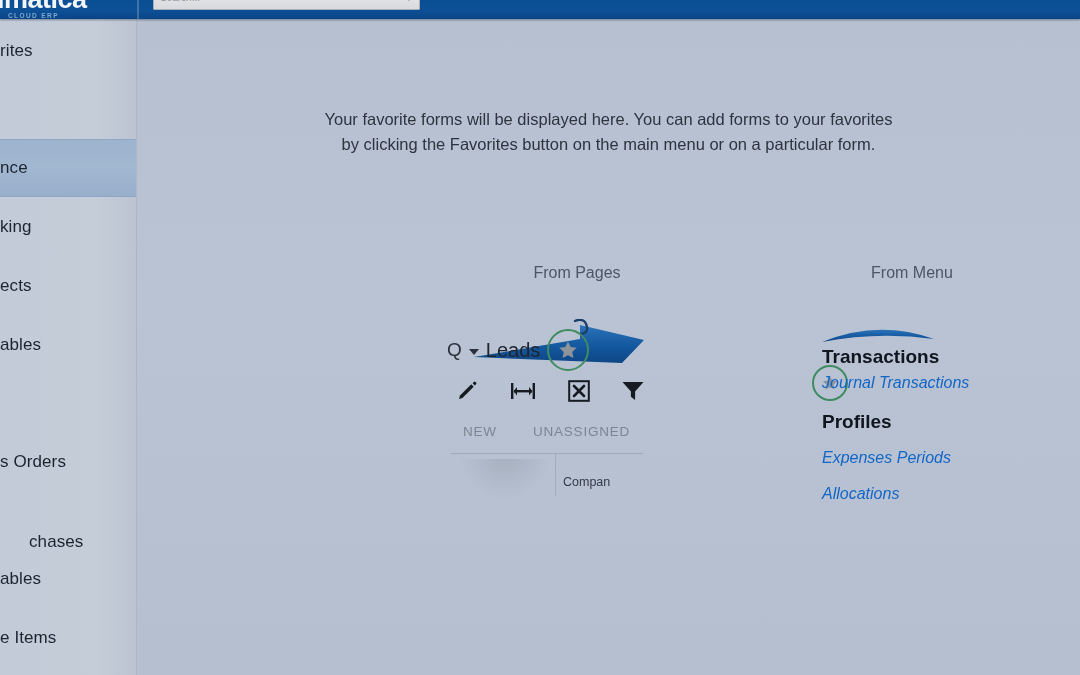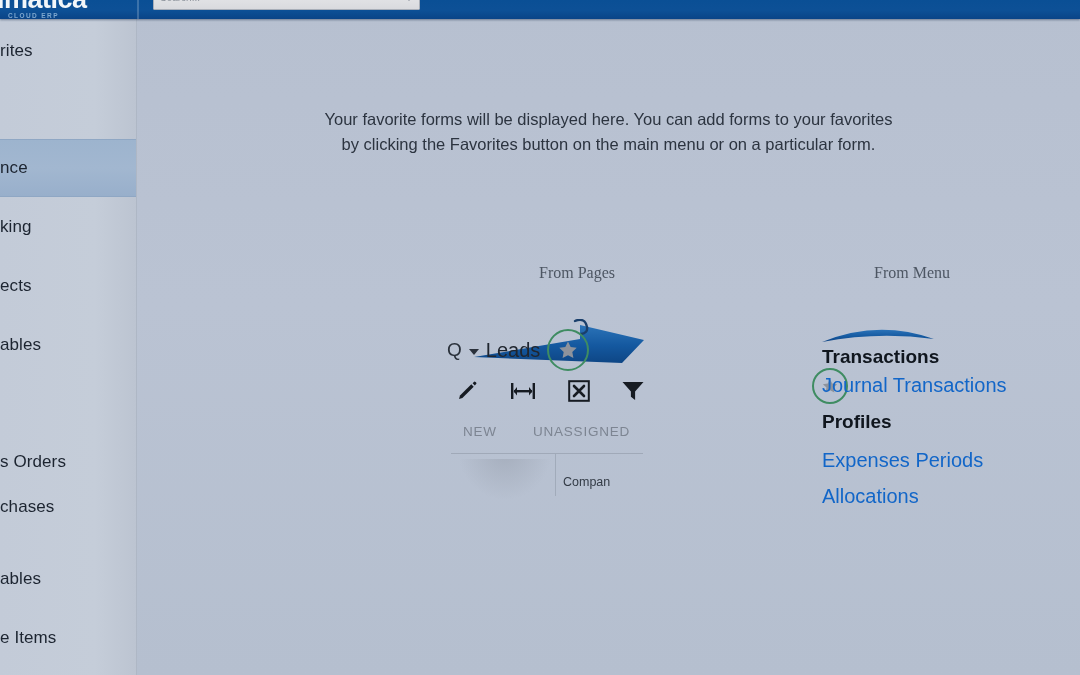--- a/index.html
+++ b/index.html
@@ -144,21 +144,20 @@
   }
   .intro .l2 { display: block; }
 
   
   .col-title {
     position: absolute;
     font-size: 16px;
     color: #4d5663;
     white-space: nowrap;
     text-align: center;
-    font-family: Liberation Serif, serif;
   }
 
   
   .pages-block { position: absolute; left: 310px; top: 255px; width: 260px; }
   .menu-block  { position: absolute; left: 645px; top: 255px; width: 260px; }
 
   .arrow-right { position: absolute; left: 25px; top: 45px; }
   .arc-shape   { position: absolute; left: 38px; top: 48px; }
 
   .leads-row {
@@ -251,23 +250,24 @@
   
   .m-head {
     position: absolute;
     font-size: 19px;
     font-weight: bold;
     color: #10161e;
     white-space: nowrap;
   }
   .m-link {
     position: absolute;
-    font-size: 20px;
+    font-size: 16px;
     color: #1266c8;
     white-space: nowrap;
+    font-style: italic;
   }
   .m-star {
     position: absolute;
     left: -10px;
   }
 </style>
 </head>
 <body>
 
 <div id="screen">
@@ -296,21 +296,21 @@
       </div>
       <div class="side-item" style="top: 237.8px;">
         <span class="lbl">ects</span>
       </div>
       <div class="side-item" style="top: 296.5px;">
         <span class="lbl">ables</span>
       </div>
       <div class="side-item" style="top: 413.9px;">
         <span class="lbl">s Orders</span>
       </div>
-      <div class="side-item" style="top: 459px;">
+      <div class="side-item" style="top: 494px; margin-left: 29px;">
         <span class="lbl">chases</span>
       </div>
       <div class="side-item" style="top: 531.3px;">
         <span class="lbl">ables</span>
       </div>
       <div class="side-item" style="top: 590px; text-align: right;">
         <span class="lbl">e Items</span>
       </div>
     </div>
 

